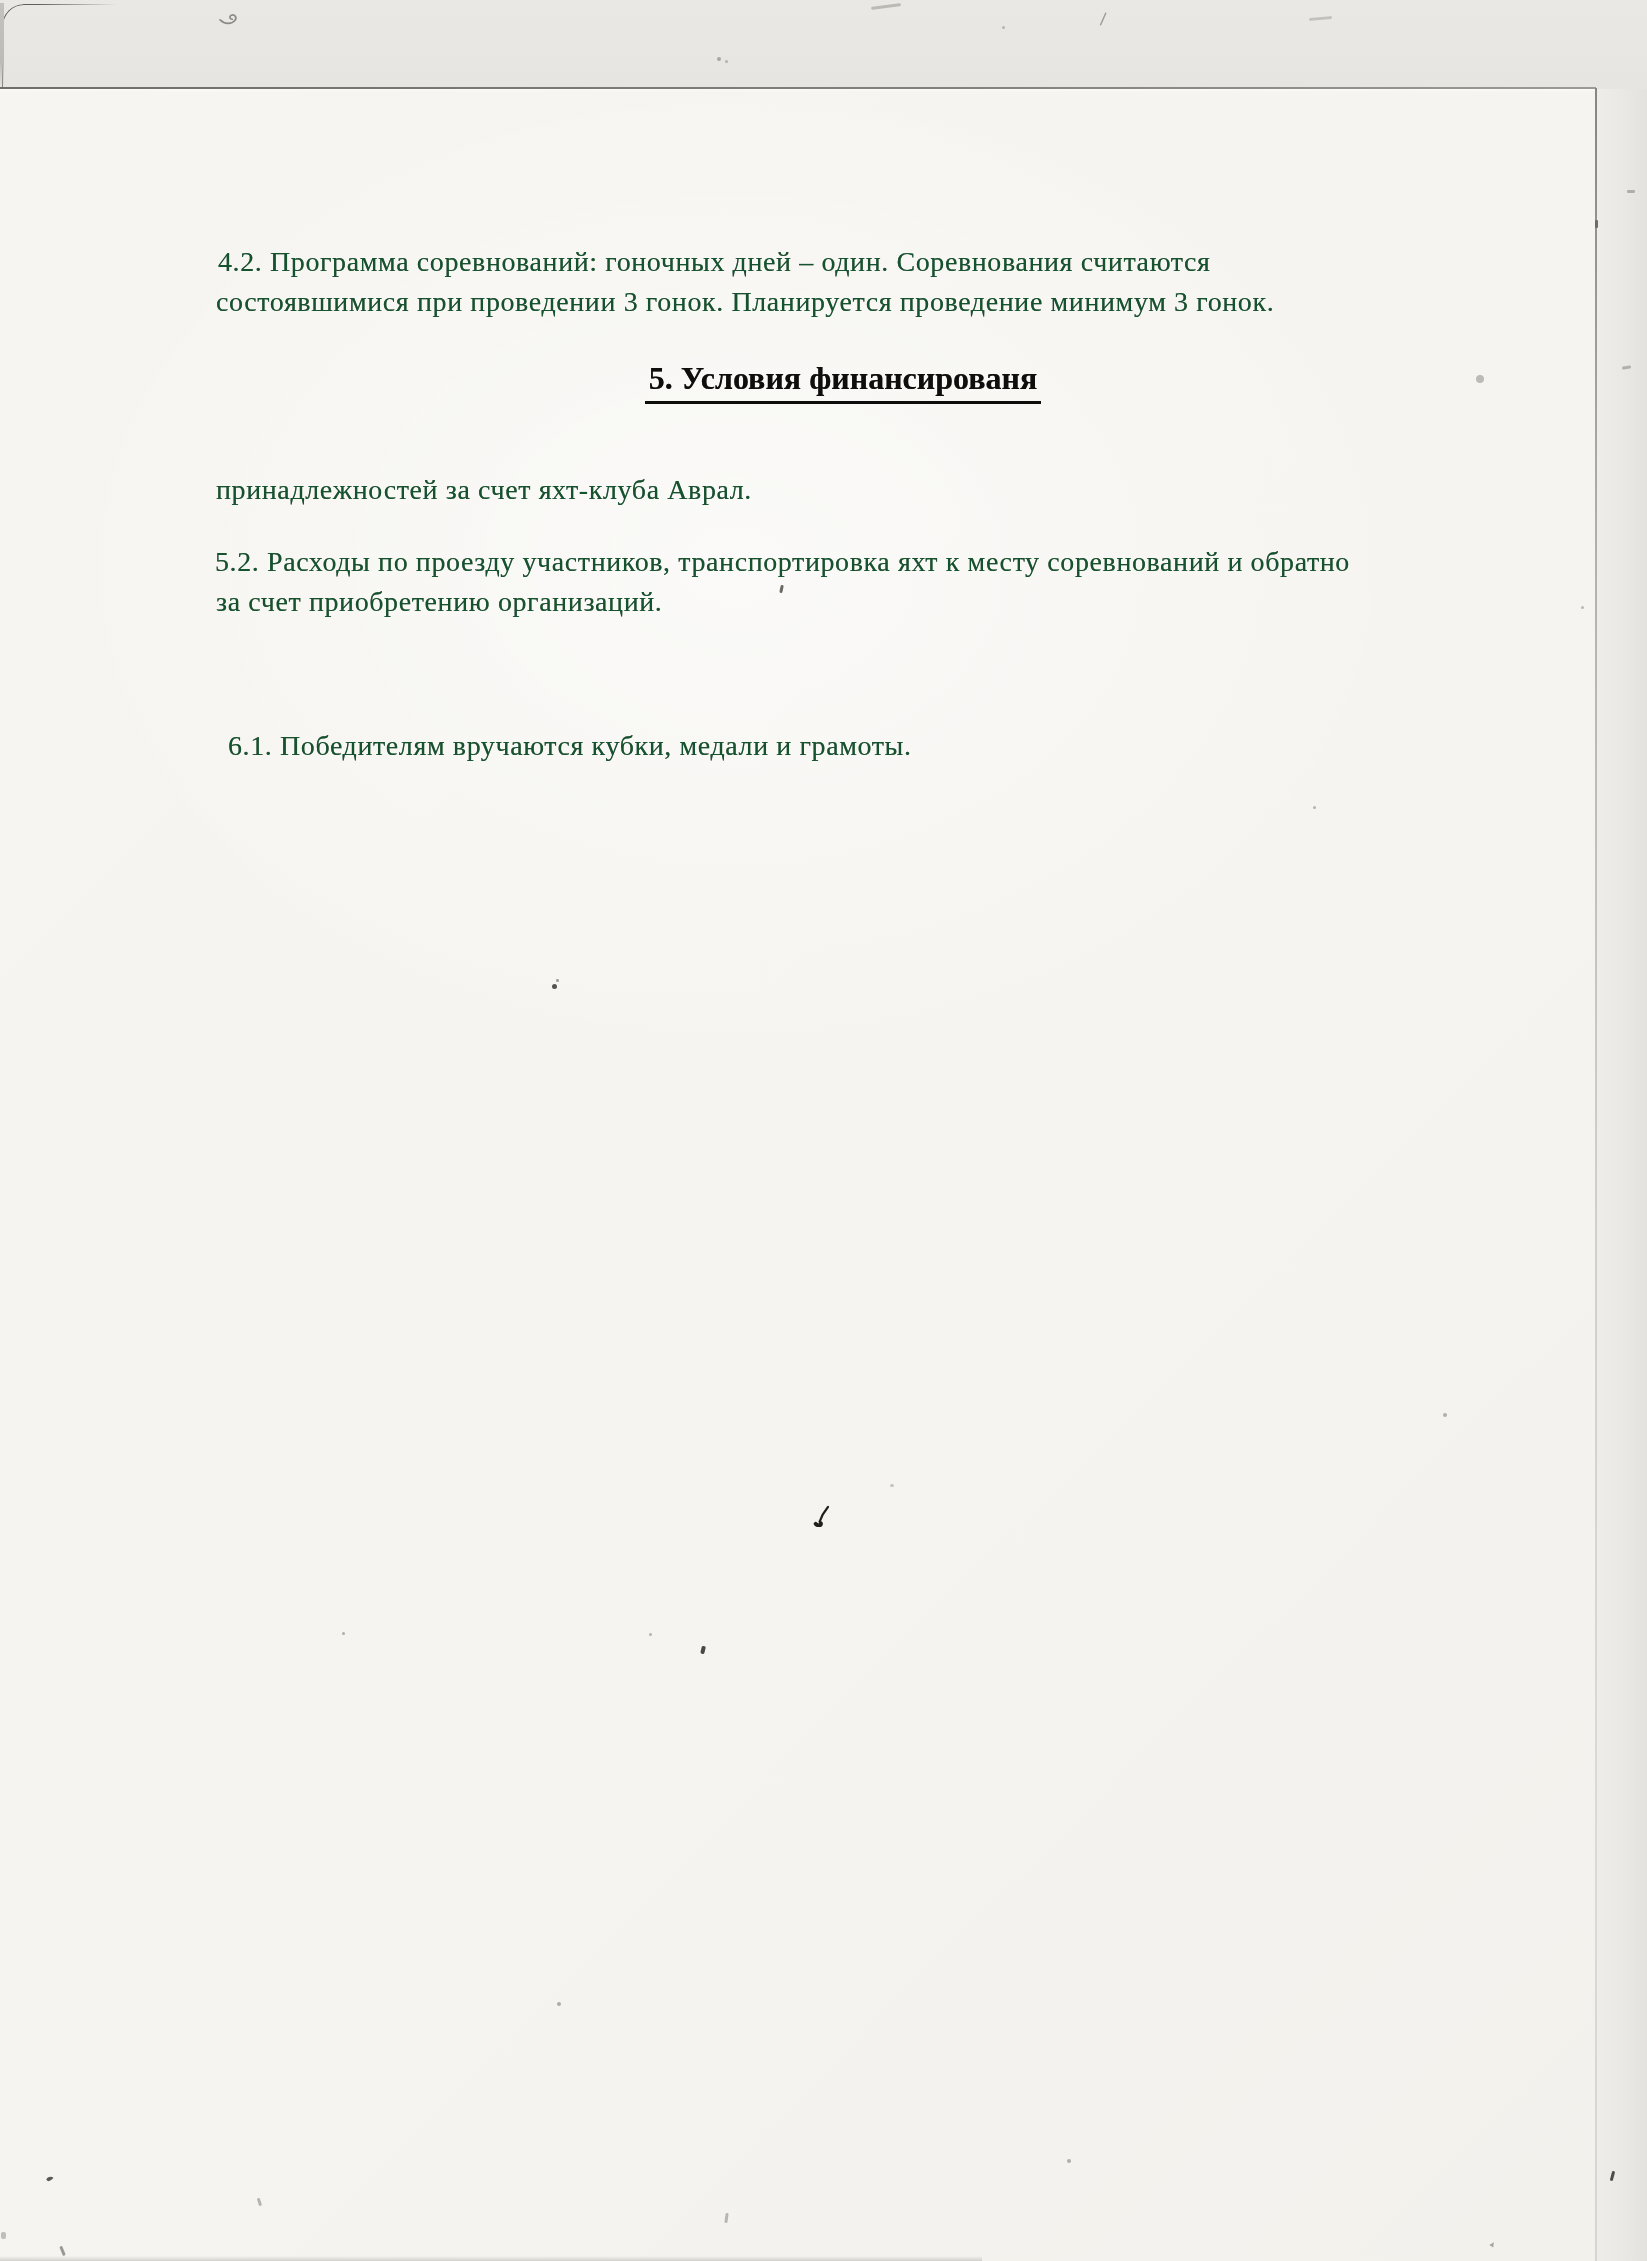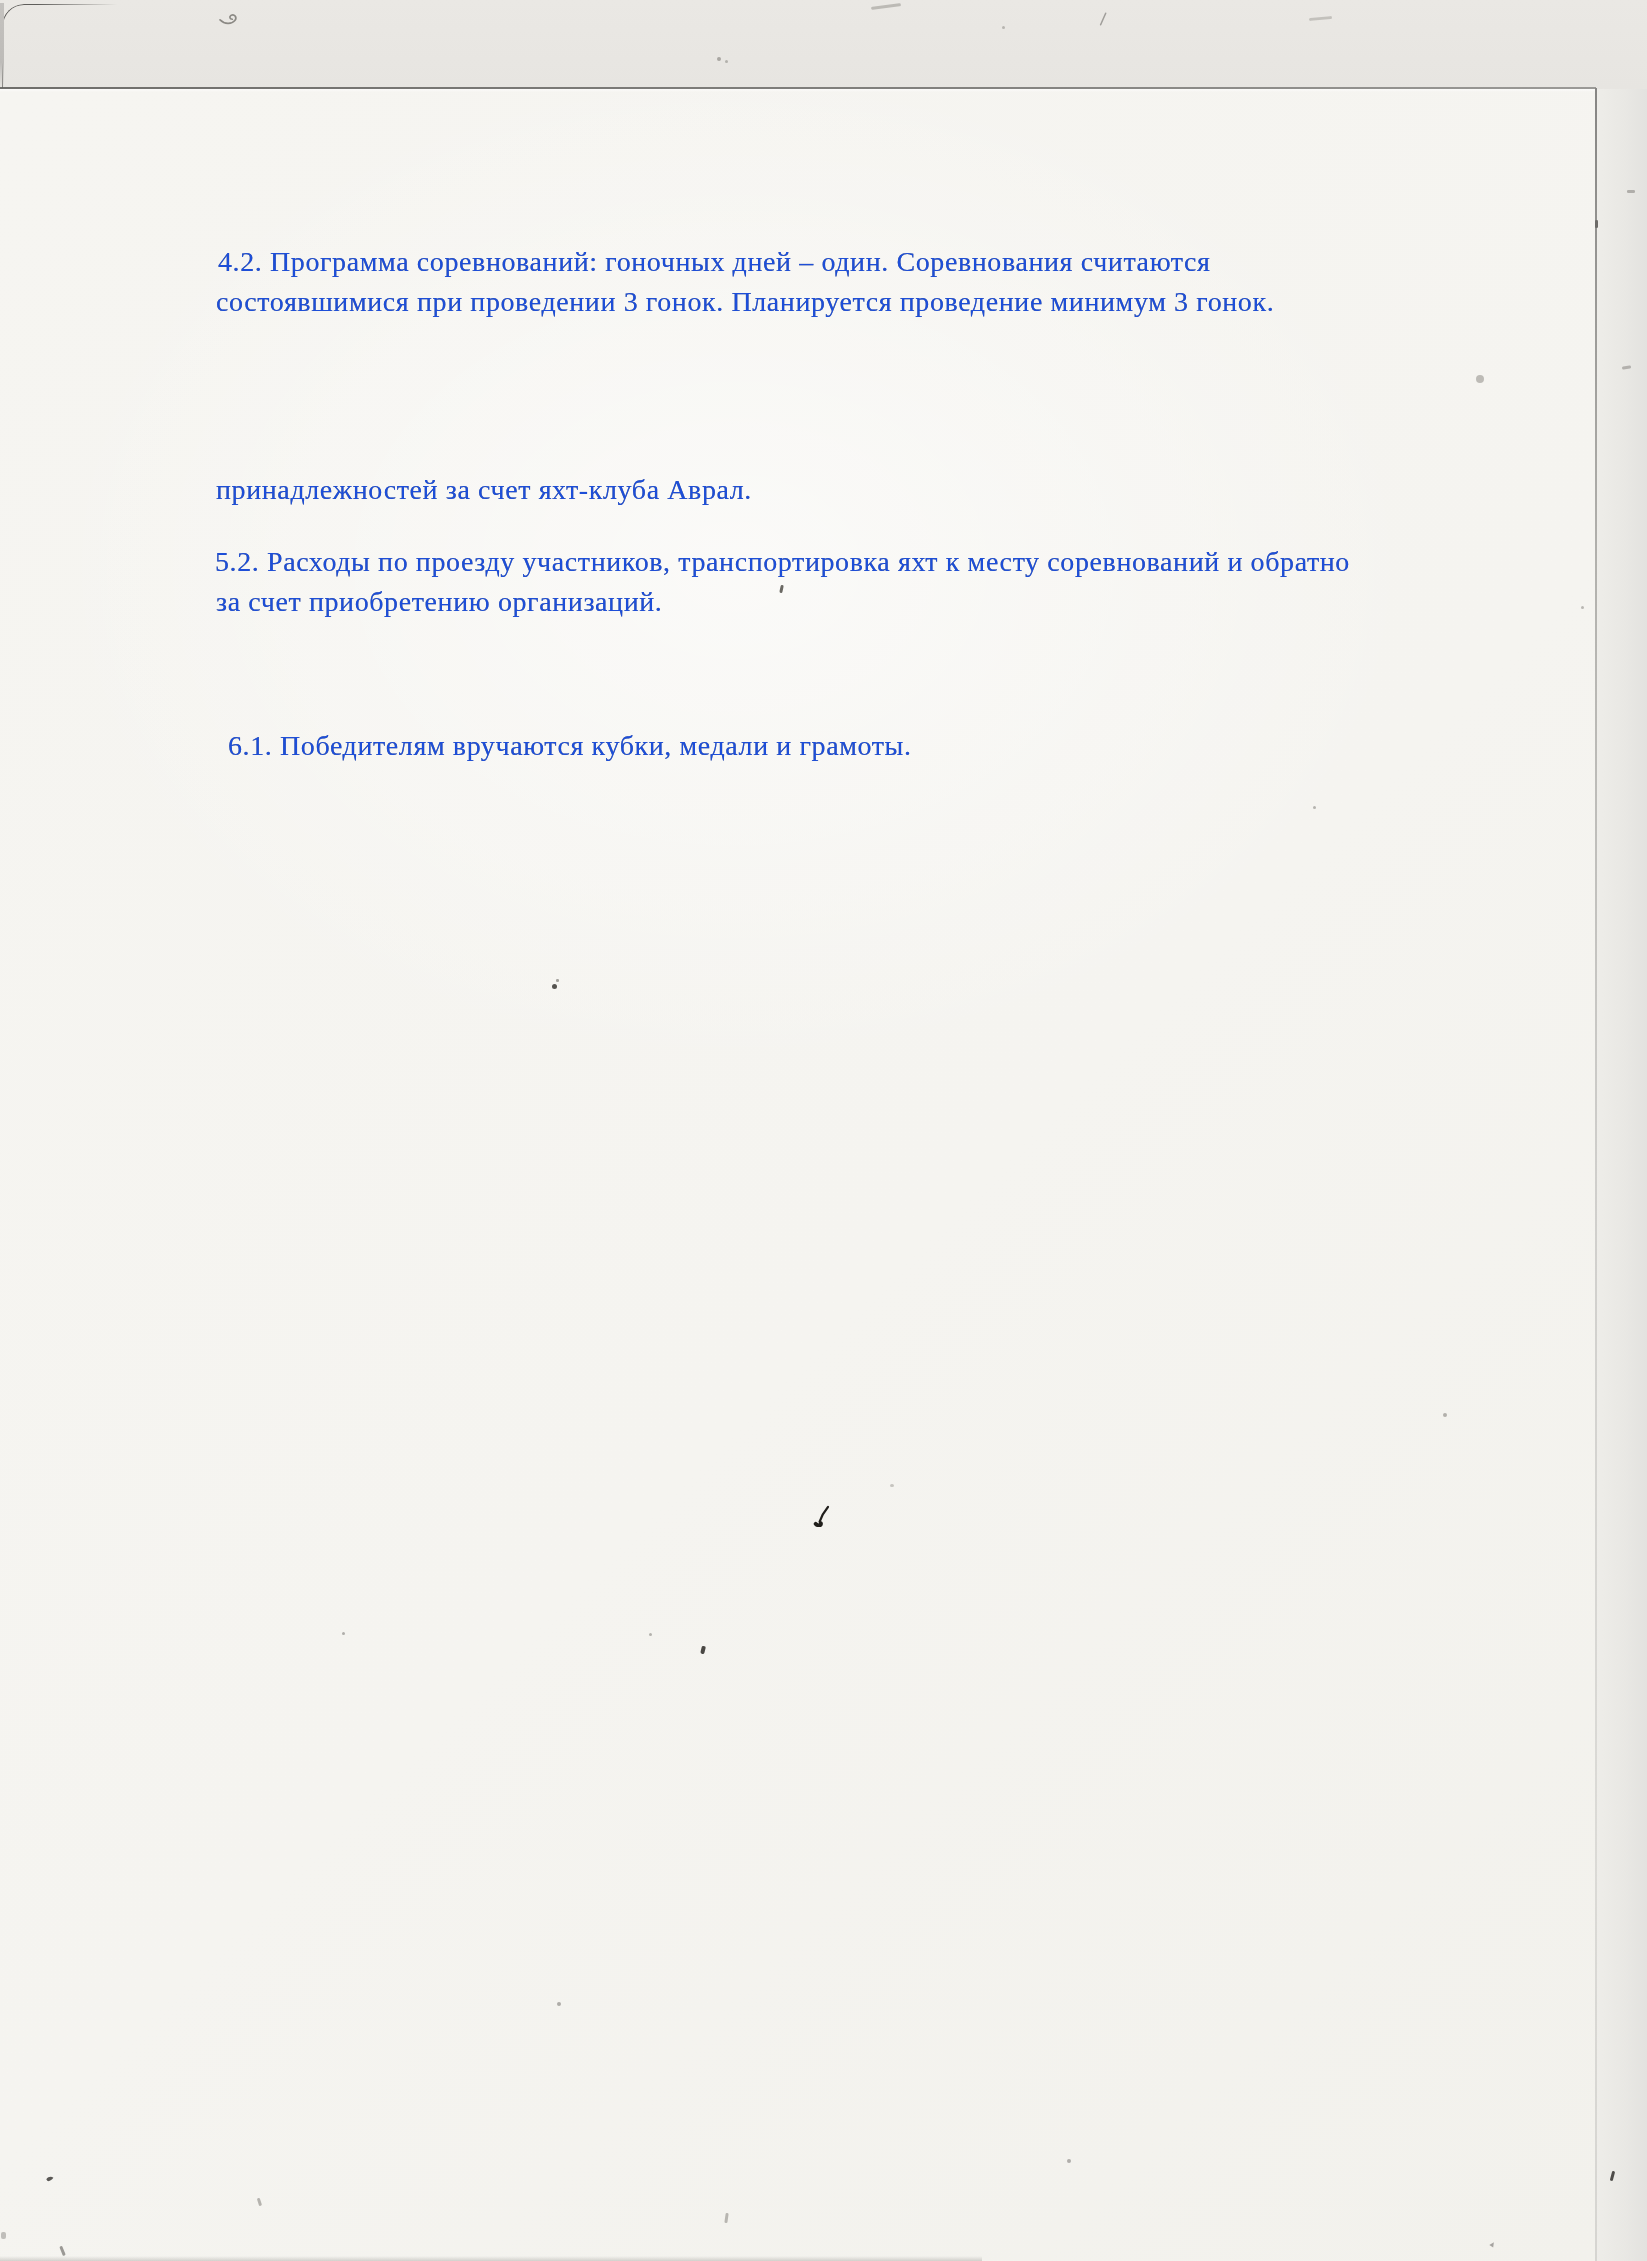--- a/index.html
+++ b/index.html
@@ -53,21 +53,21 @@
   }
   .bottom-shade{
     position:absolute;left:0;top:2256px;width:982px;height:5.2px;
     background:linear-gradient(to bottom,rgba(130,128,124,0),rgba(130,128,124,.3));
   }
 
   
   .line{
     position:absolute;white-space:nowrap;
     font-size:28px;line-height:40px;letter-spacing:0.6px;
-    color:#1d4ed8;
+    color:#14532d;
     text-shadow:0 0 0.6px rgba(25,24,22,.5);
   }
   .heading{
     position:absolute;left:218px;width:1250px;text-align:center;
     font-size:32px;line-height:39px;font-weight:700;
     color:#0f0e0d;white-space:nowrap;
     text-shadow:0 0 0.6px rgba(10,10,10,.6);
   }
   .heading .u{
     display:inline-block;padding:0 3.9px 2.6px 3.9px;
@@ -90,20 +90,23 @@
   <div class="edge-h"></div>
   <div class="edge-h-glow"></div>
   <div class="edge-v"></div>
   <div class="corner-arc"></div>
   <div class="corner-shade"></div>
   <div class="bottom-shade"></div>
 
   <div class="line" style="left:218px;top:242px;">4.2. Программа соревнований: гоночных дней – один. Соревнования считаются</div>
   <div class="line" style="left:216px;top:282px;">состоявшимися при проведении 3 гонок. Планируется проведение минимум 3 гонок.</div>
 
+  <div class="heading" style="top:359px;">
+    <span class="u">5. Условия финансированя</span>
+  </div>
 
   <div class="line" style="left:216px;top:470px;">принадлежностей за счет яхт-клуба Аврал.</div>
 
   <div class="line" style="left:215px;top:542px;">5.2. Расходы по проезду участников, транспортировка яхт к месту соревнований и обратно</div>
   <div class="line" style="left:216px;top:582px;">за счет приобретению организаций.</div>
 
 
   <div class="line" style="left:216px;top:726px;margin-left:12px;">6.1. Победителям вручаются кубки, медали и грамоты.</div>
 
   <div class="tick" style="left:218px;top:6.5px;">

